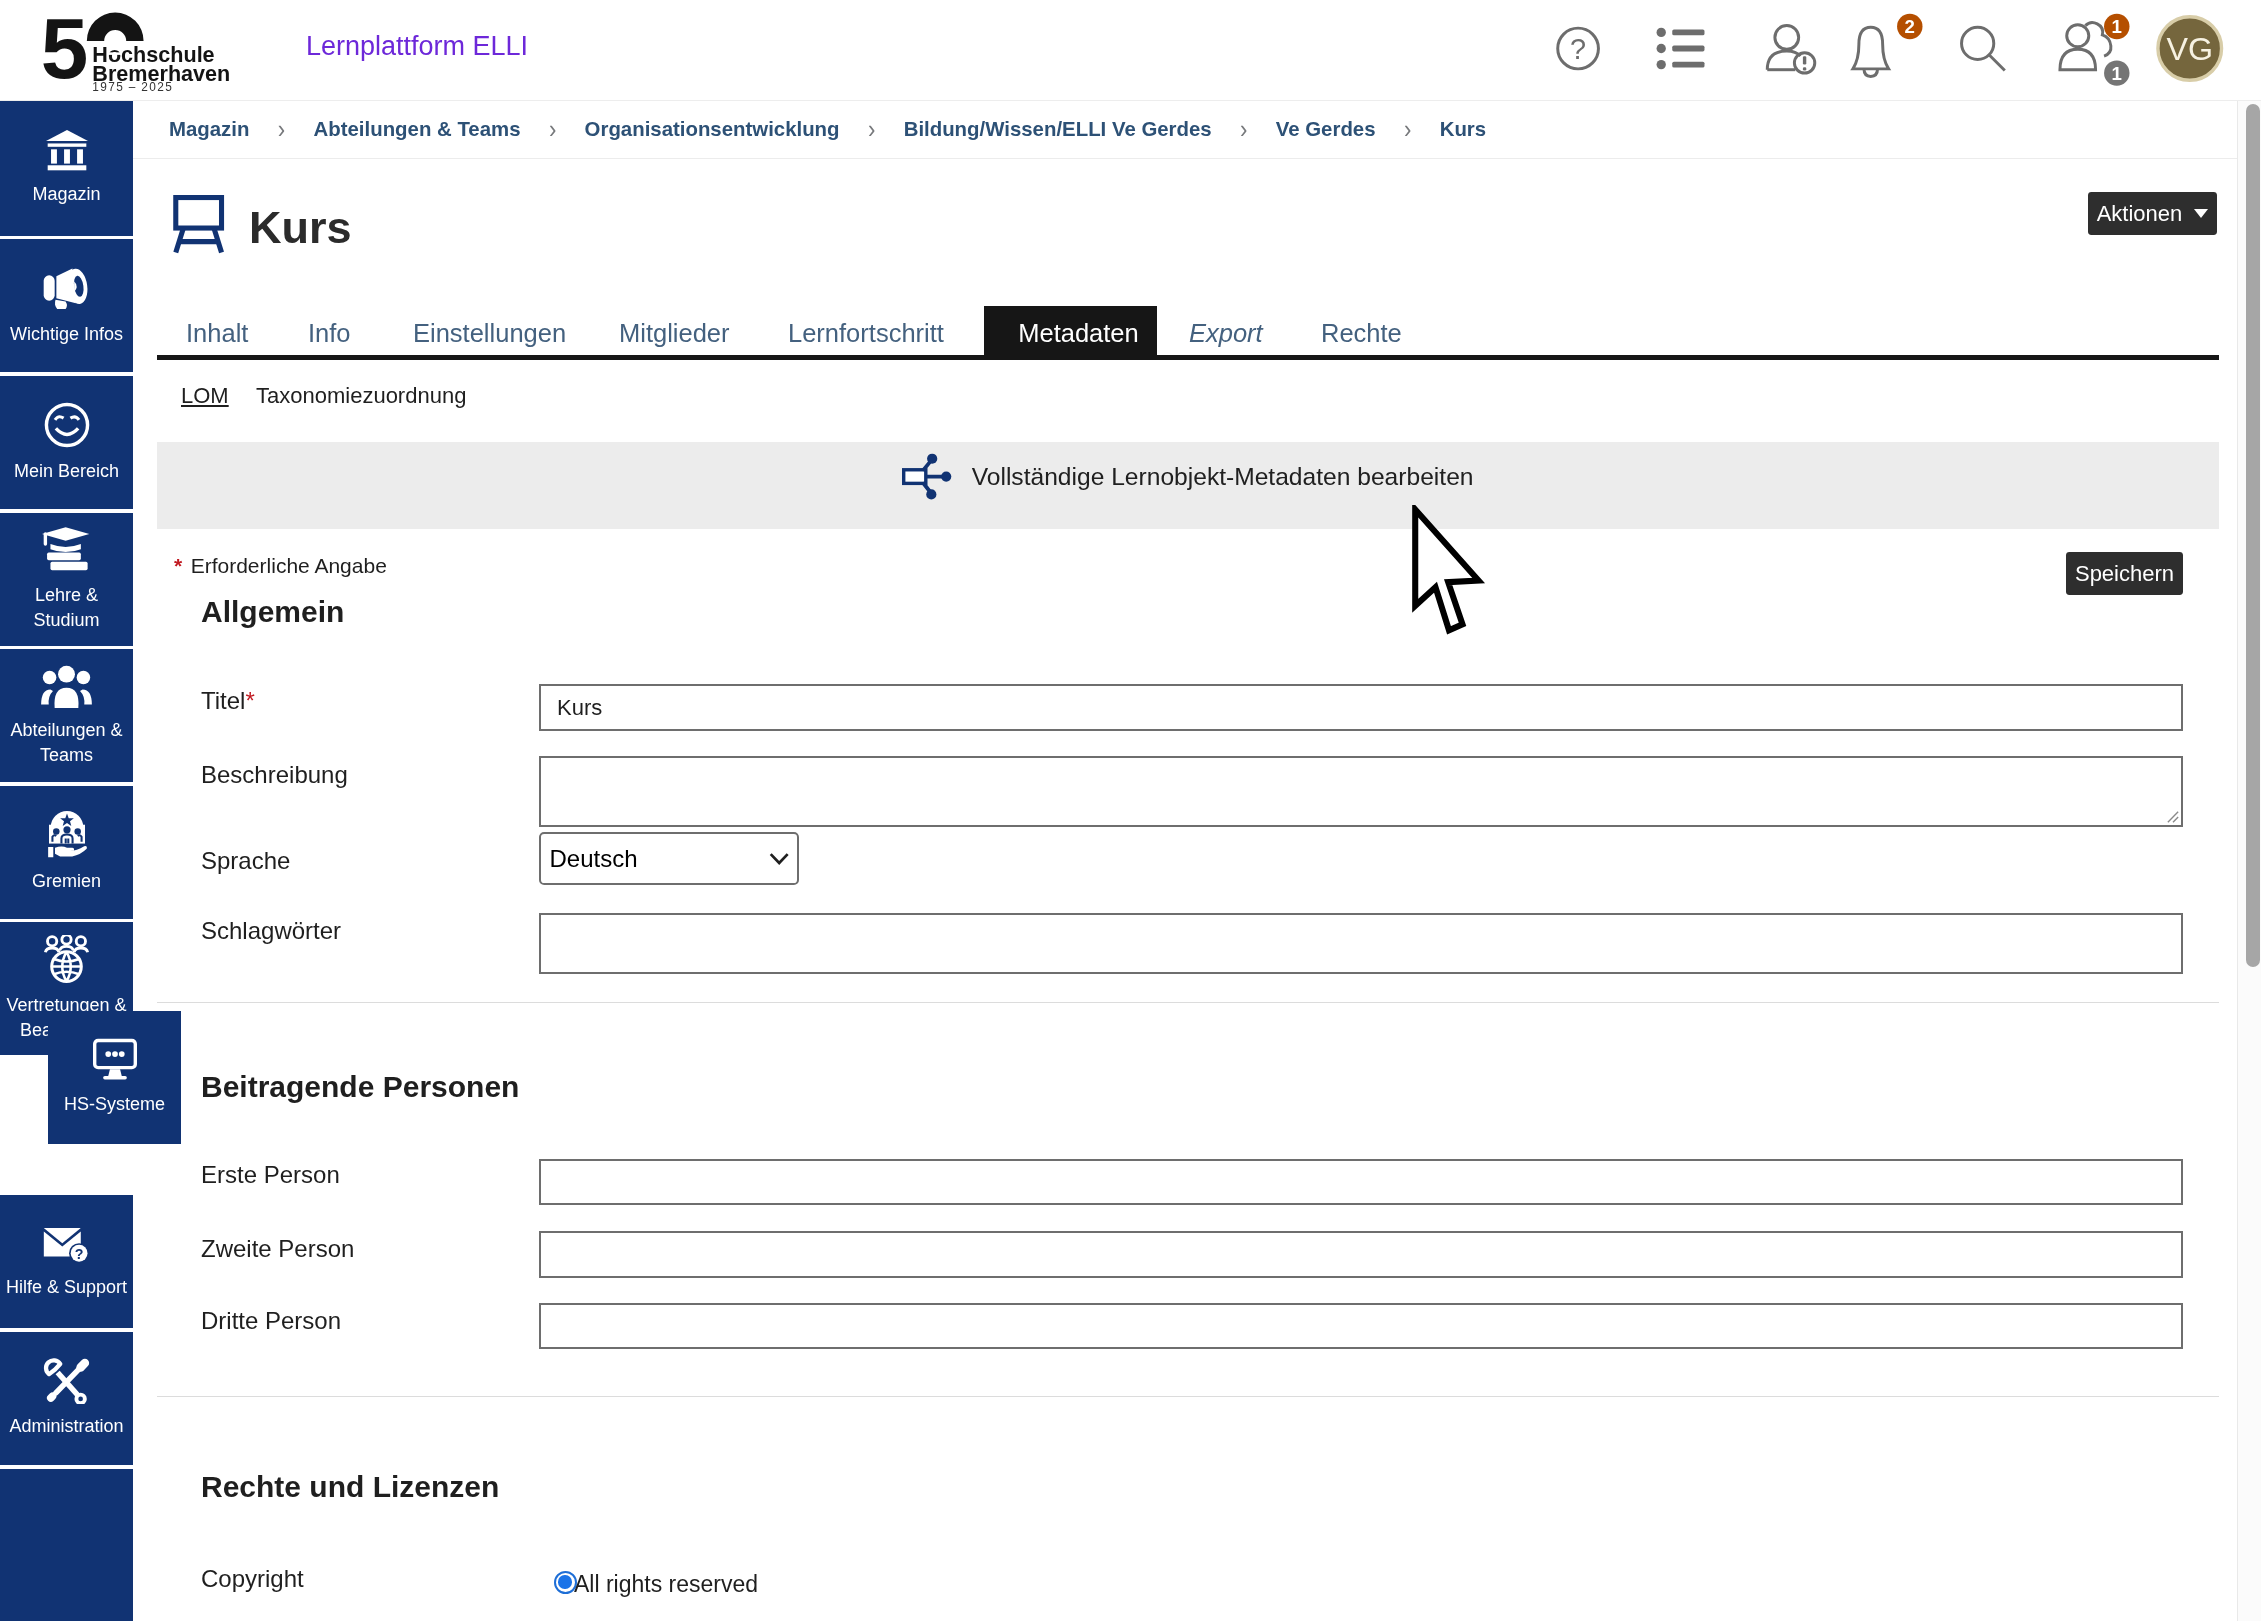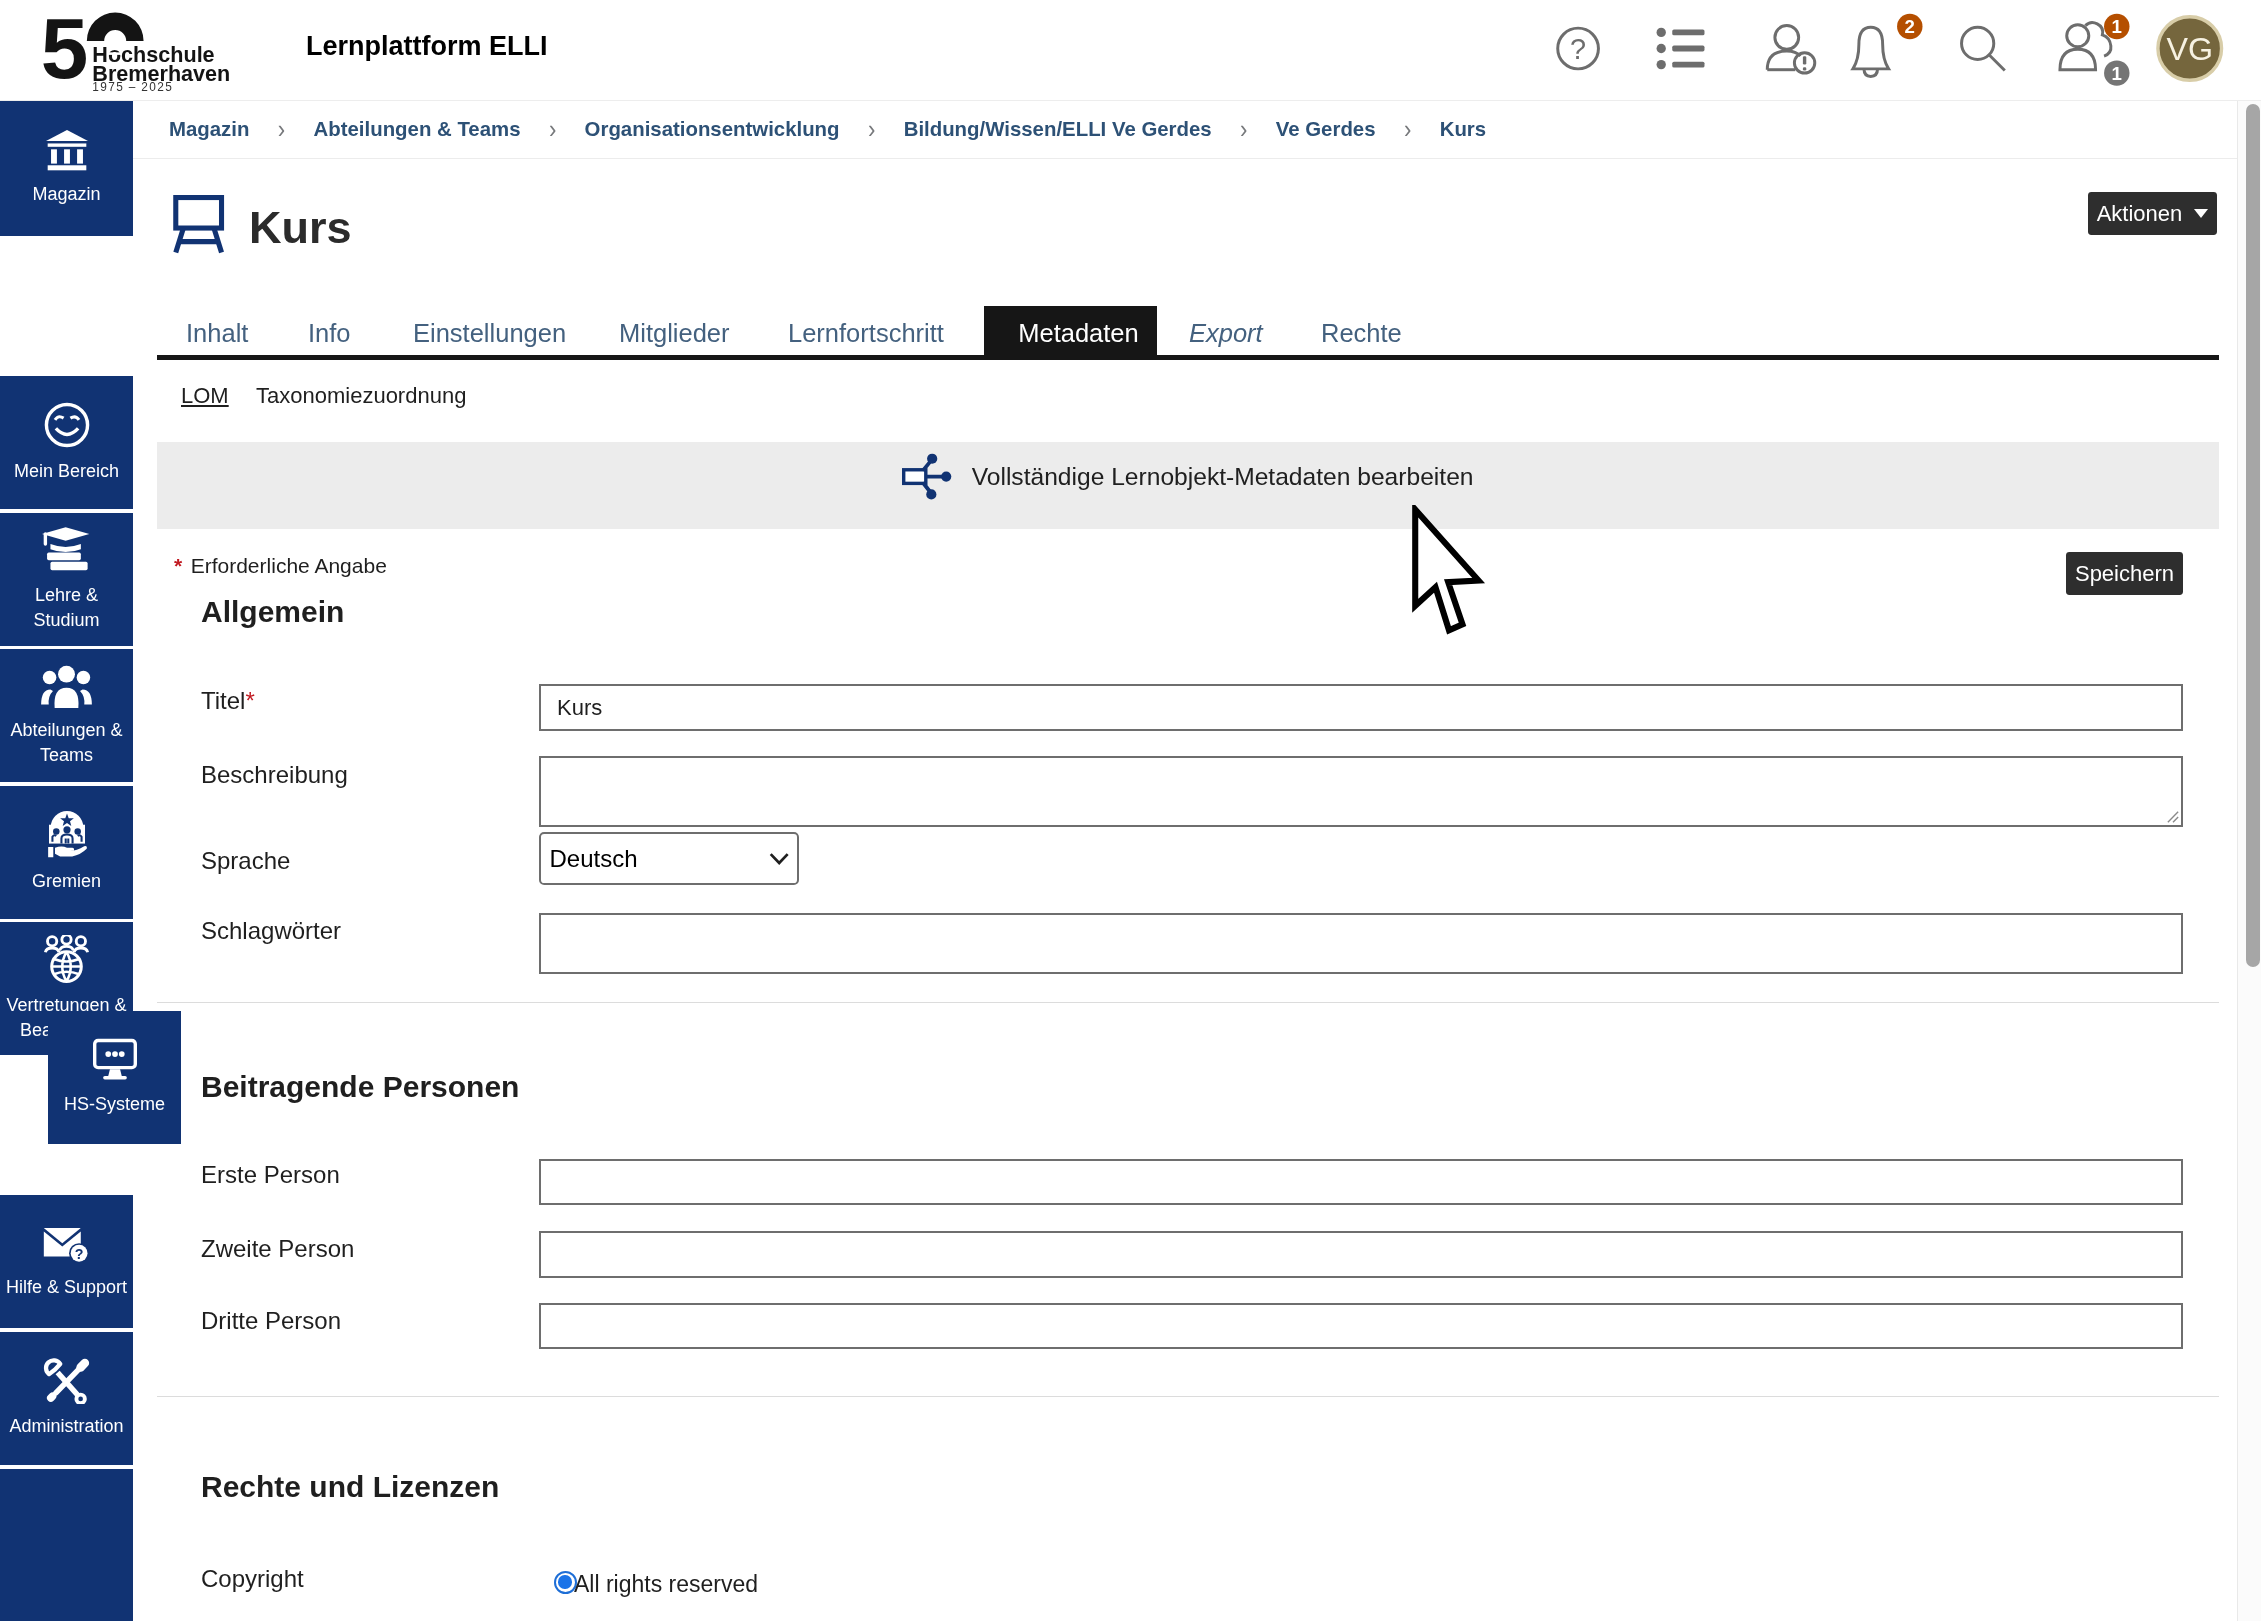--- a/index.html
+++ b/index.html
@@ -3,21 +3,21 @@
 <meta charset="utf-8">
 <title>Lernplattform ELLI</title>
 <style>
 * { margin:0; padding:0; box-sizing:border-box; }
 html,body { width:2261px; height:1621px; overflow:hidden; }
 body { font-family:"Liberation Sans", sans-serif; background:#ffffff; position:relative; color:#1f1f1f; }
 .abs { position:absolute; }
 
 
 .header { position:absolute; left:0; top:0; width:2261px; height:101px; background:#fff; border-bottom:1.7px solid #ededed; z-index:5; }
-.apptitle { position:absolute; left:306px; top:31px; font-size:27px; font-weight:bold; color:#000000; }
+.apptitle { position:absolute; left:306px; top:31px; font-size:27px; font-weight:normal; color:#6d28d9; }
 
 
 .sidebar { position:absolute; left:0; top:101px; width:133px; height:1520px; background:#fff; z-index:4; }
 .tile { position:absolute; left:0; width:133px; height:133px; background:#113373; color:#fff; display:flex; flex-direction:column; align-items:center; justify-content:center; text-align:center; }
 .tile .lbl { font-size:18px; line-height:24.6px; margin-top:10.2px; }
 .tile svg { display:block; }
 
 
 .crumbs { position:absolute; left:133px; top:101px; width:2104px; height:58px; background:#fff; border-bottom:1.7px solid #ececec; display:flex; align-items:center; padding-left:36px; z-index:3; }
 .crumb { font-size:20.4px; font-weight:bold; color:#2d5176; white-space:nowrap; }
@@ -125,20 +125,31 @@
     <svg width="46" height="42" viewBox="0 0 54 50" fill="#fff">
       <path d="M 27 0 L 52 13 L 2 13 Z"></path>
       <rect x="4" y="16" width="46" height="4"></rect>
       <rect x="8" y="23" width="7" height="17"></rect>
         <rect x="23.5" y="23" width="7" height="17"></rect>
         <rect x="39" y="23" width="7" height="17"></rect>
       <rect x="4" y="42" width="46" height="6"></rect>
     </svg>
     <div class="lbl">Magazin</div>
   </div>
+  <div class="tile" style="top:138px;">
+    <svg width="49" height="48" viewBox="0 0 58 56" fill="#fff">
+      <rect x="2" y="13" width="13" height="30" rx="6.5"></rect>
+      <path d="M 17 14 L 36 5 L 40 46 L 17 40 Z"></path>
+      <ellipse cx="42" cy="26" rx="11.5" ry="21" transform="rotate(-8 42 26)"></ellipse>
+      <ellipse cx="43.5" cy="26" rx="5.5" ry="12.5" transform="rotate(-8 43.5 26)" fill="#113373"></ellipse>
+      <path d="M 38 20 Q 44 26 38 33 Z"></path>
+      <path d="M 16 42 L 28 44 Q 31 49 28 53 L 18 53 Q 14 48 16 42 Z"></path>
+    </svg>
+    <div class="lbl">Wichtige Infos</div>
+  </div>
   <div class="tile" style="top:275px;">
     <svg width="48" height="48" viewBox="0 0 56 56" fill="none" stroke="#fff">
       <circle cx="28" cy="28" r="24" stroke-width="4"></circle>
       <path d="M 14 22 Q 18 16 24 20" stroke-width="3.6"></path>
       <path d="M 32 20 Q 38 16 42 22" stroke-width="3.6"></path>
       <path d="M 15 32 Q 28 46 41 32" stroke-width="4"></path>
     </svg>
     <div class="lbl">Mein Bereich</div>
   </div>
   <div class="tile" style="top:412px;">

